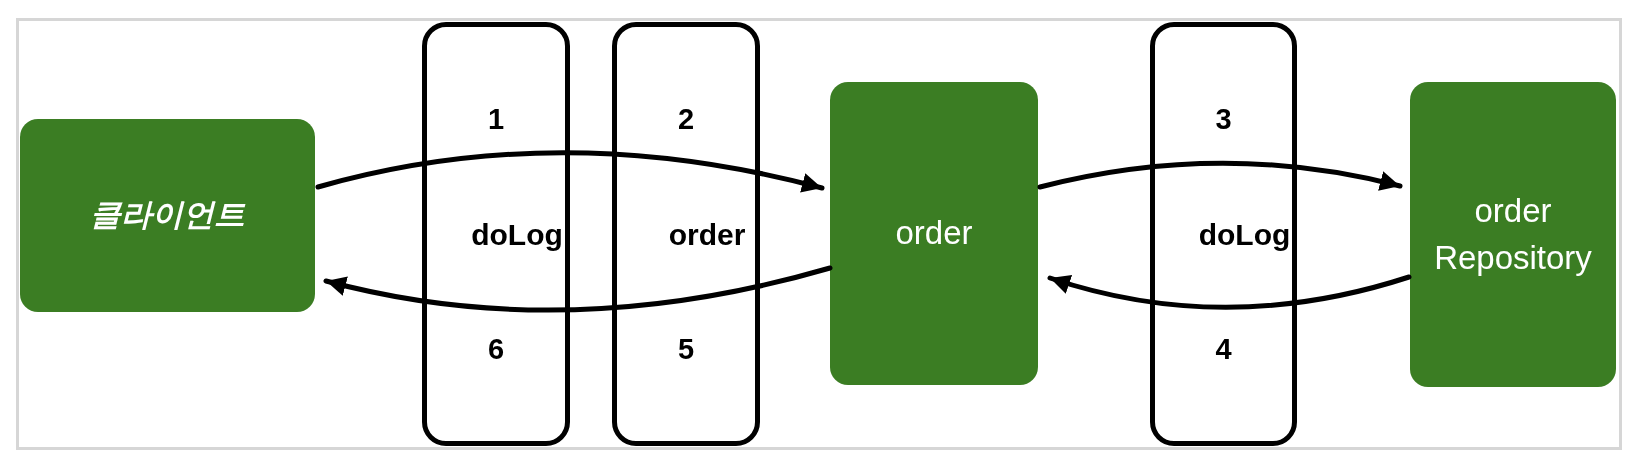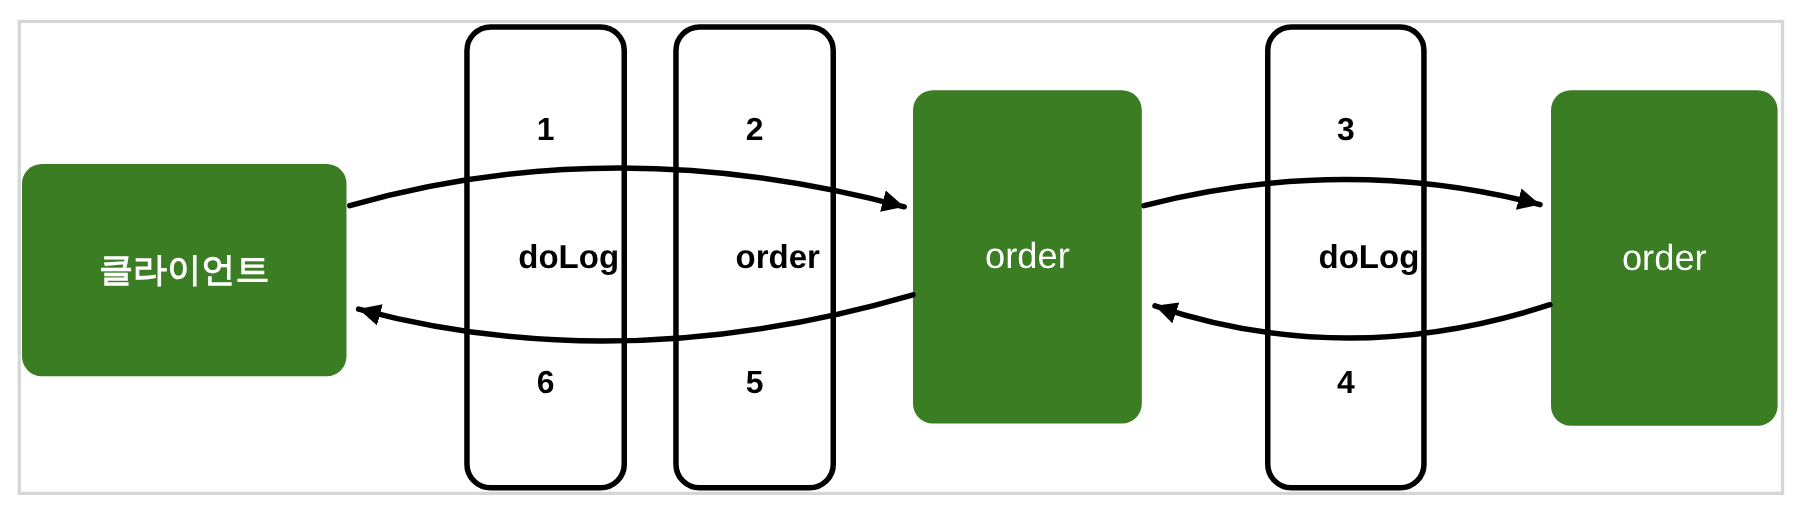--- a/index.html
+++ b/index.html
@@ -36,25 +36,26 @@
     text-align: center;
     font-weight: 400;
     z-index: 1;
   }
   .node .line {
     display: block;
     line-height: 1.42;
   }
   .node-client {
     left: 20px;
-    top: 149px;
+    top: 119px;
     width: 295px;
     height: 193px;
     font-size: 31px;
     font-weight: 600;
+    font-style: italic;
   }
   .node-service {
     left: 830px;
     top: 82px;
     width: 208px;
     height: 303px;
     font-size: 33px;
   }
   .node-repository {
     left: 1410px;
@@ -134,20 +135,21 @@
   <div class="node node-client">
     <span class="line">클라이언트</span>
   </div>
 
   <div class="node node-service">
     <span class="line">order</span>
   </div>
 
   <div class="node node-repository">
     <span class="line">order</span>
+    <span class="line">Repository</span>
   </div>
 
   <svg class="arrows" viewBox="0 0 1634 464" xmlns="http://www.w3.org/2000/svg">
     <defs>
       <marker id="ah" markerWidth="4.6" markerHeight="4.6" refX="4" refY="2" orient="auto" markerUnits="strokeWidth">
         <path d="M0,0 L4,2 L0,4 Z" fill="#000000"></path>
       </marker>
     </defs>
     <path class="flow" d="M 318 187 Q 560 118 822 188" marker-end="url(#ah)"></path>
     <path class="flow" d="M 830 268 Q 565 345 326 281" marker-end="url(#ah)"></path>

